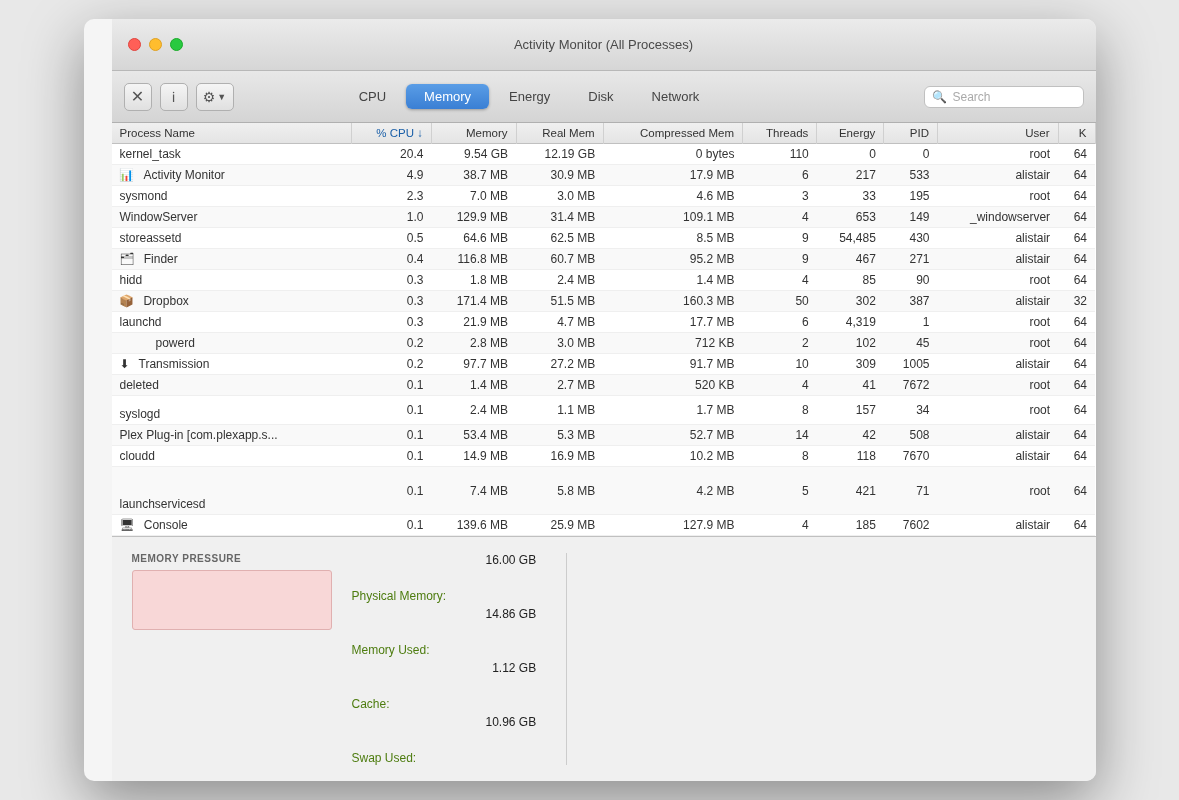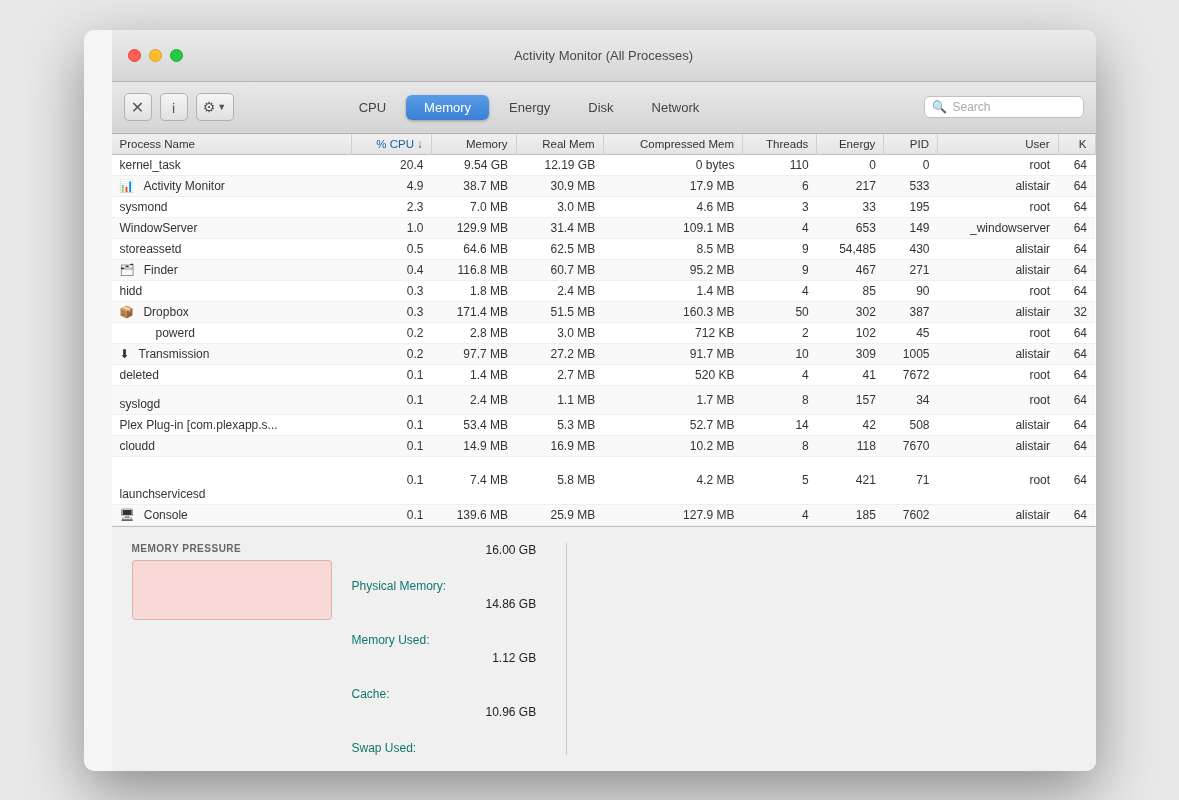--- a/index.html
+++ b/index.html
@@ -196,21 +196,21 @@
       display: flex;
       flex-direction: column;
       gap: 4px;
     }
     .stat-row {
       display: flex;
       justify-content: space-between;
       gap: 20px;
       font-size: 12px;
     }
-    .stat-label { color: #0f766e; margin-top: 36px; }
+    .stat-label { color: #4d7c0f; margin-top: 36px; }
     .stat-value { color: #222; font-weight: 500; min-width: 70px; text-align: right; }
     .divider-line {
       width: 1px;
       background: #ccc;
       align-self: stretch;
     }
   </style>
 </head>
 <body>
 
@@ -368,20 +368,34 @@
             </td>
             <td>0.3</td>
             <td>171.4 MB</td>
             <td>51.5 MB</td>
             <td>160.3 MB</td>
             <td>50</td>
             <td>302</td>
             <td>387</td>
             <td>alistair</td>
             <td>32</td>
+          </tr>
+          <tr>
+            <td style="text-align: left;">
+              <span>launchd</span>
+            </td>
+            <td>0.3</td>
+            <td>21.9 MB</td>
+            <td>4.7 MB</td>
+            <td>17.7 MB</td>
+            <td>6</td>
+            <td>4,319</td>
+            <td>1</td>
+            <td>root</td>
+            <td>64</td>
           </tr>
           <tr>
             <td style="text-align: right; margin-left: 36px;">
               <span>powerd</span>
             </td>
             <td>0.2</td>
             <td>2.8 MB</td>
             <td>3.0 MB</td>
             <td>712 KB</td>
             <td>2</td>

